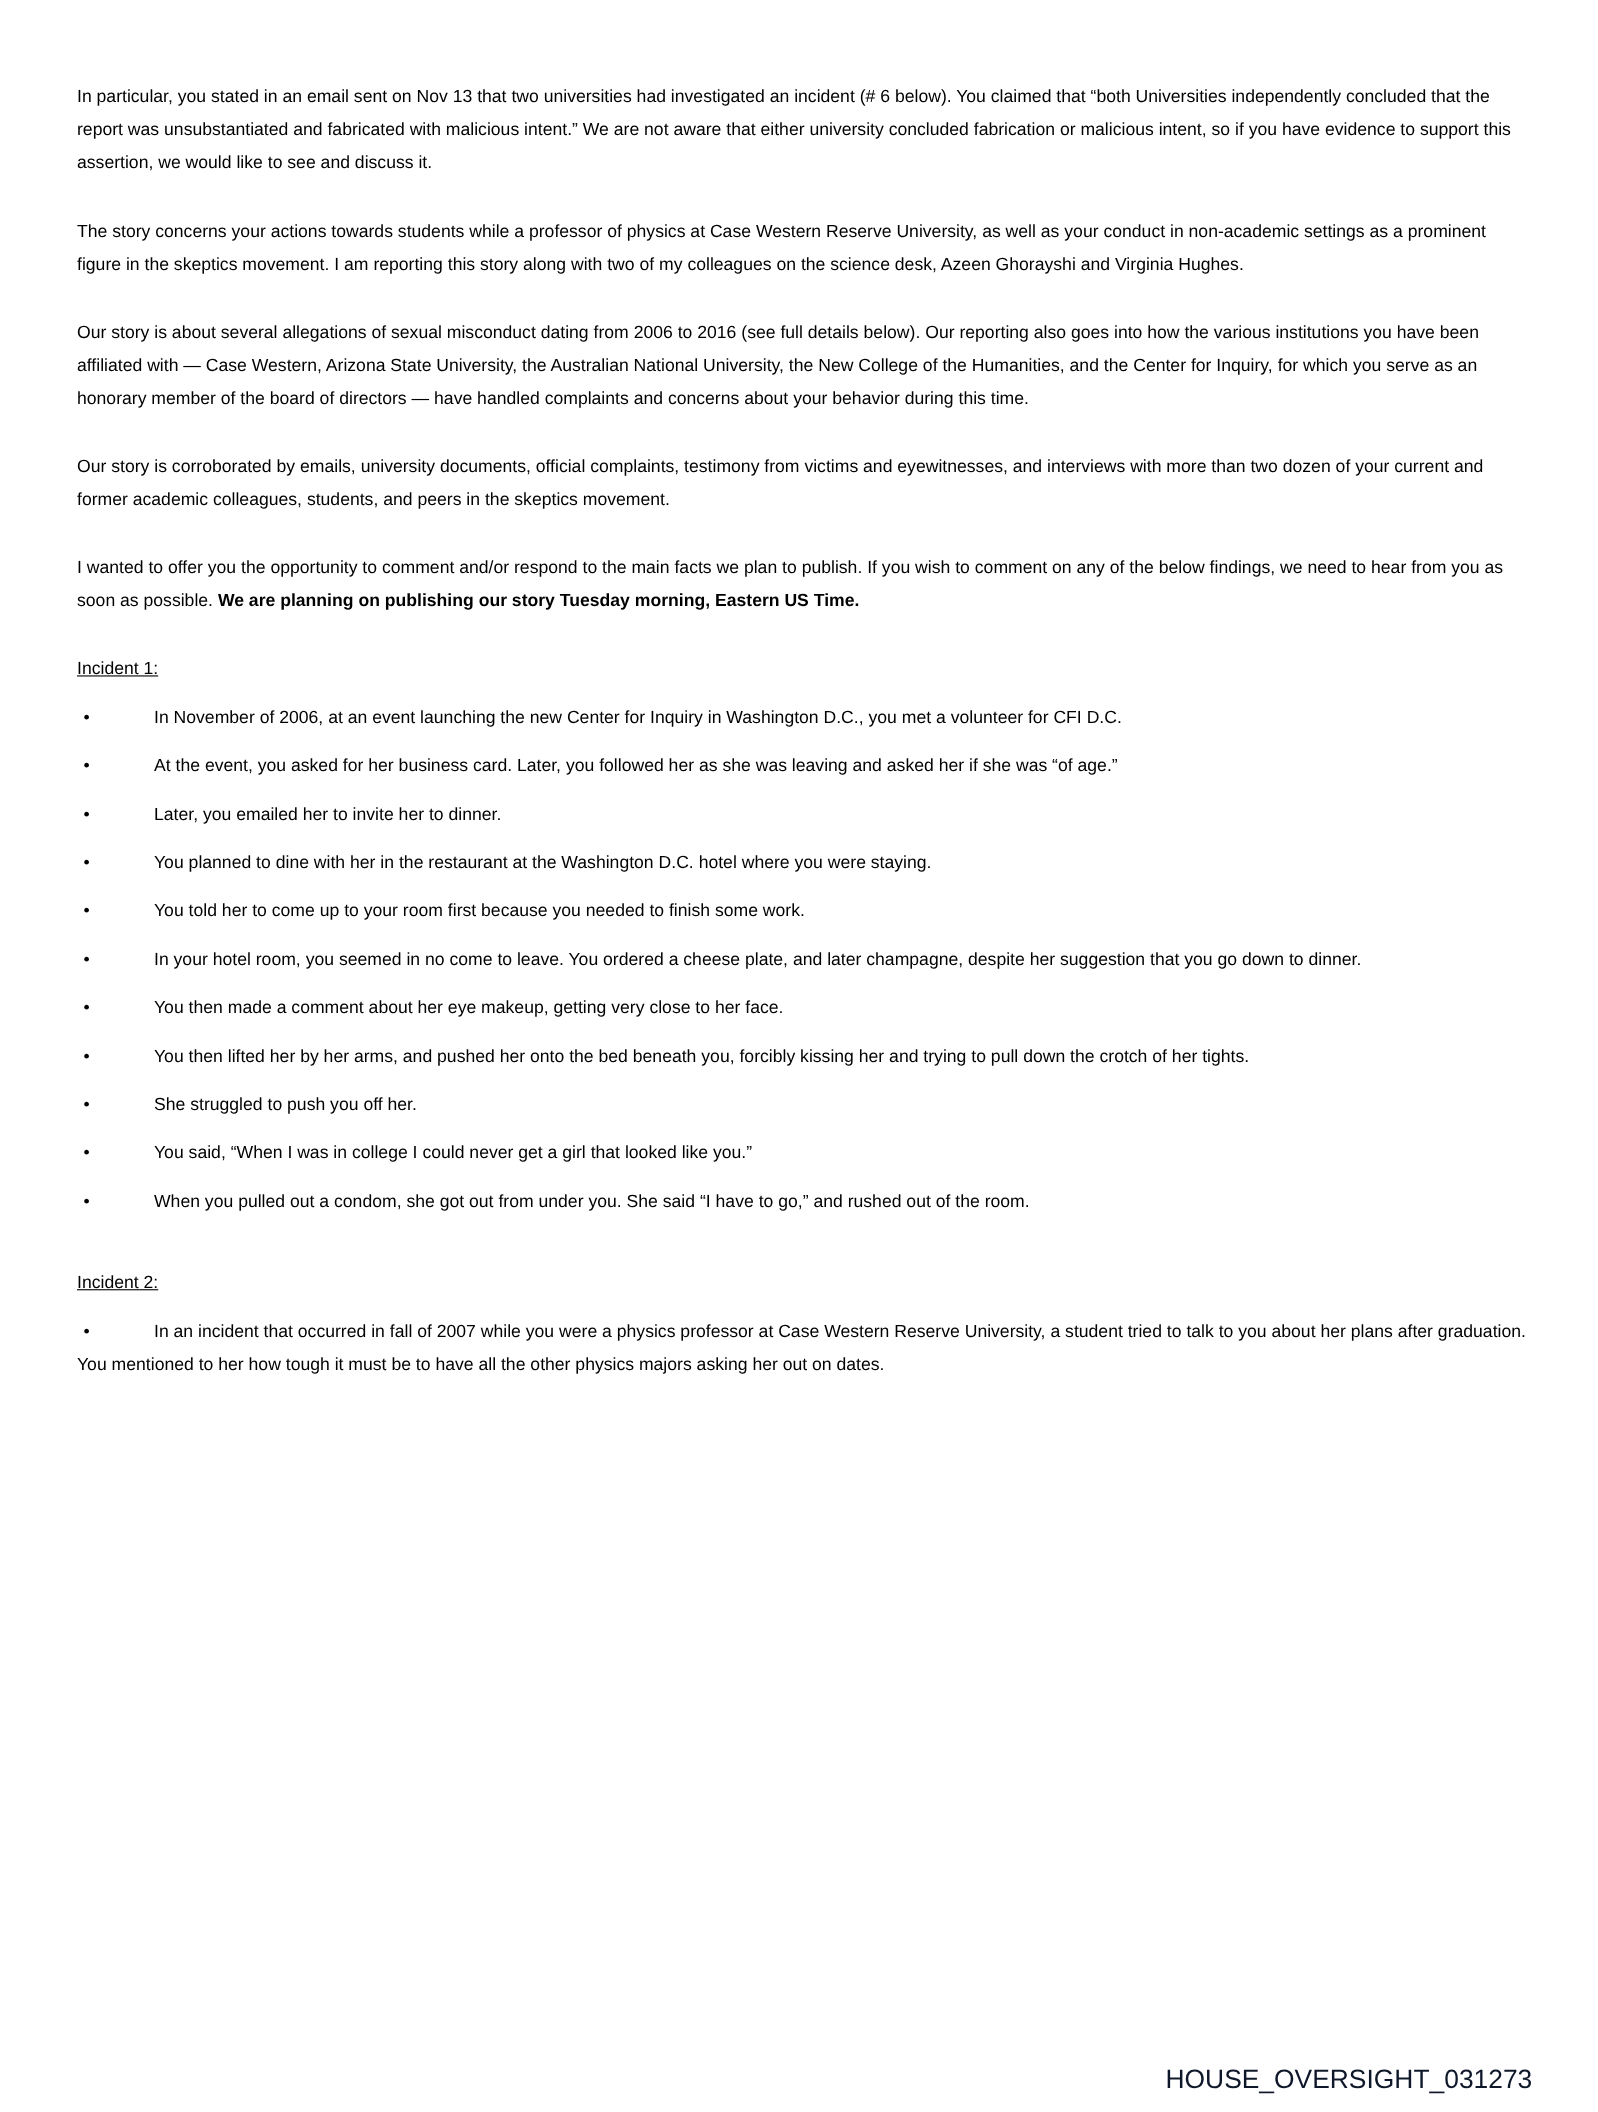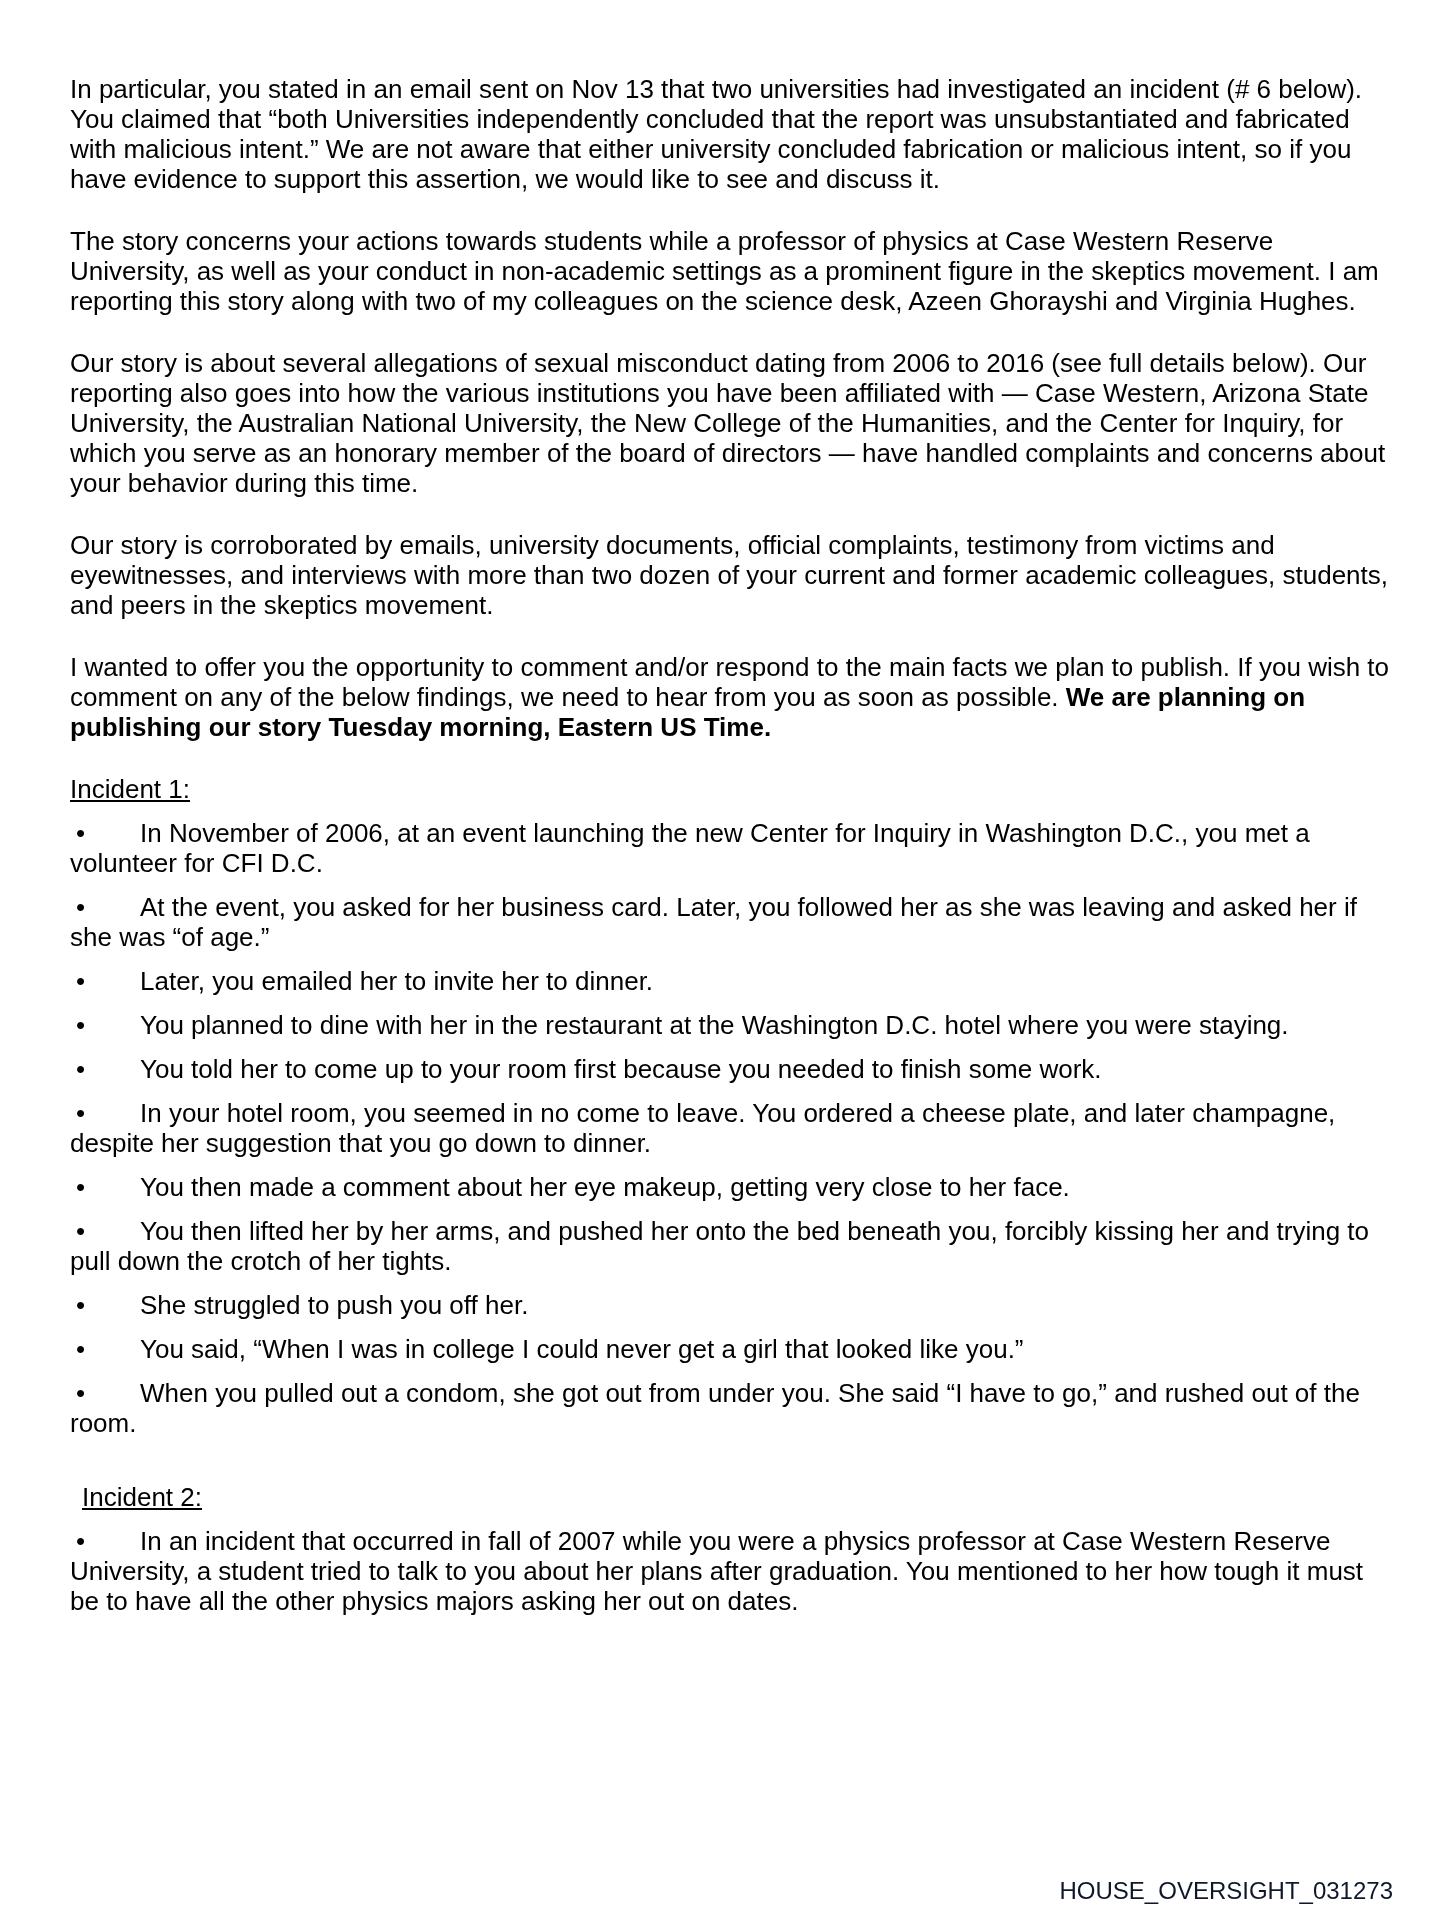--- a/index.html
+++ b/index.html
@@ -13,41 +13,40 @@
     position: relative;
     overflow: hidden;
     font-family: "Liberation Sans", sans-serif;
     color: #000000;
   }
   .page {
     position: absolute;
     left: 70px;
     top: 74px;
     width: 1322px;
-    font-size: 26px;
+    font-size: 16px;
     line-height: 30px;
   }
   .para {
     margin: 0 0 32px 0;
   }
   .heading {
     margin: 0 0 14px 0;
     text-decoration: underline;
   }
   .bullet-item {
     margin: 0 0 14px 0;
   }
   .bullet-marker {
     display: inline-block;
     width: 70px;
     text-indent: 6px;
   }
   .extra-space-above {
     margin-top: 44px;
-    margin-left: 12px;
   }
   strong {
     font-weight: bold;
   }
   .bates {
     position: absolute;
     top: 1876px;
     right: 60px;
     font-size: 24px;
     line-height: 30px;

